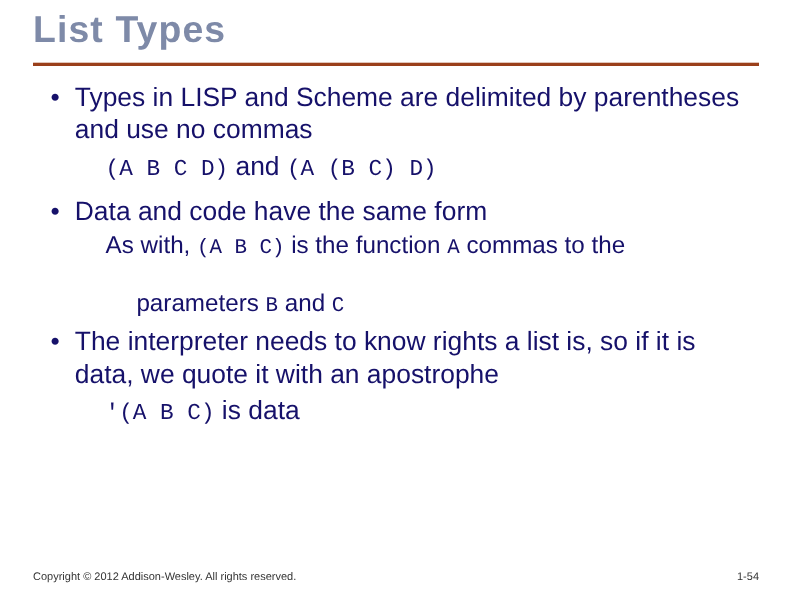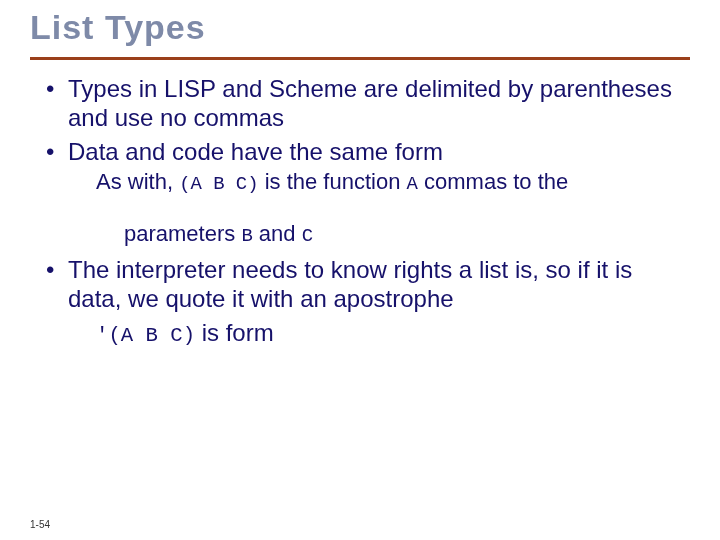--- a/index.html
+++ b/index.html
@@ -82,37 +82,41 @@
 <body>
 
 <div class="slide">
   <div class="title">List Types</div>
   <div class="rule"></div>
 
   <div class="content">
     <ul class="lvl1">
       <li>
         <span>Types in LISP and Scheme are delimited by parentheses and use no commas</span>
+        <div class="sub">
+          <span class="mono">(A B C D)</span><span> and </span><span class="mono">(A (B C) D)</span>
+        </div>
       </li>
 
       <li>
         <span>Data and code have the same form</span>
         <div class="sub2">
           <span>As with, </span><span class="mono">(A B C)</span><span> is the function </span><span class="mono">A</span><span> commas to the</span>
         </div>
         <div class="sub2 indent2">
           <span>parameters </span><span class="mono">B</span><span> and </span><span class="mono">C</span>
         </div>
       </li>
 
       <li>
         <span>The interpreter needs to know rights a list is, so if it is data, we quote it with an apostrophe</span>
         <div class="sub">
-          <span class="mono">'(A B C)</span><span> is form</span>
+          <span class="mono">'(A B C)</span><span> is data</span>
         </div>
       </li>
     </ul>
   </div>
 </div>
 
 <div class="footer">
+  <span>Copyright © 2012 Addison-Wesley. All rights reserved.</span>
   <span>1-54</span>
 </div>
 
 </body></html>

